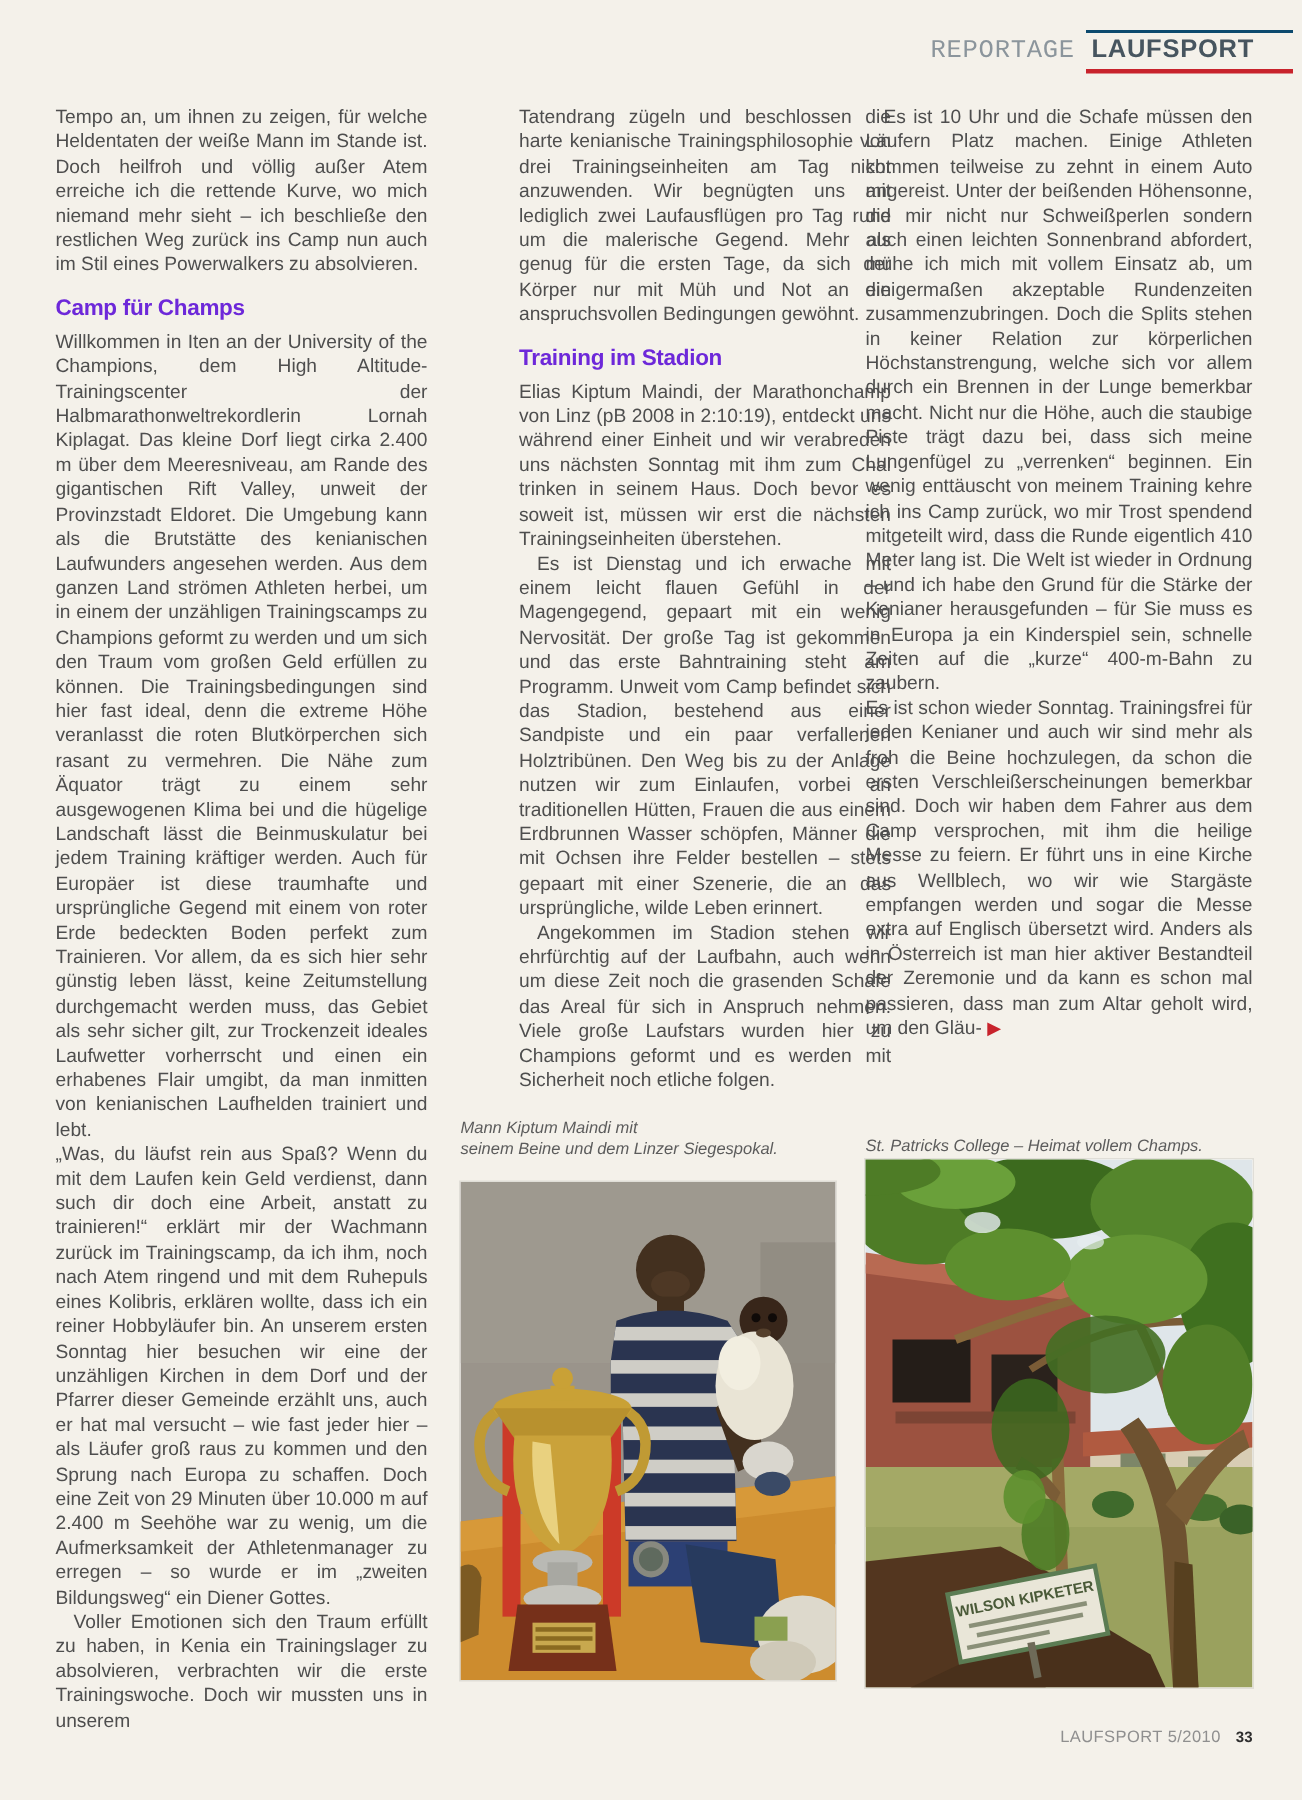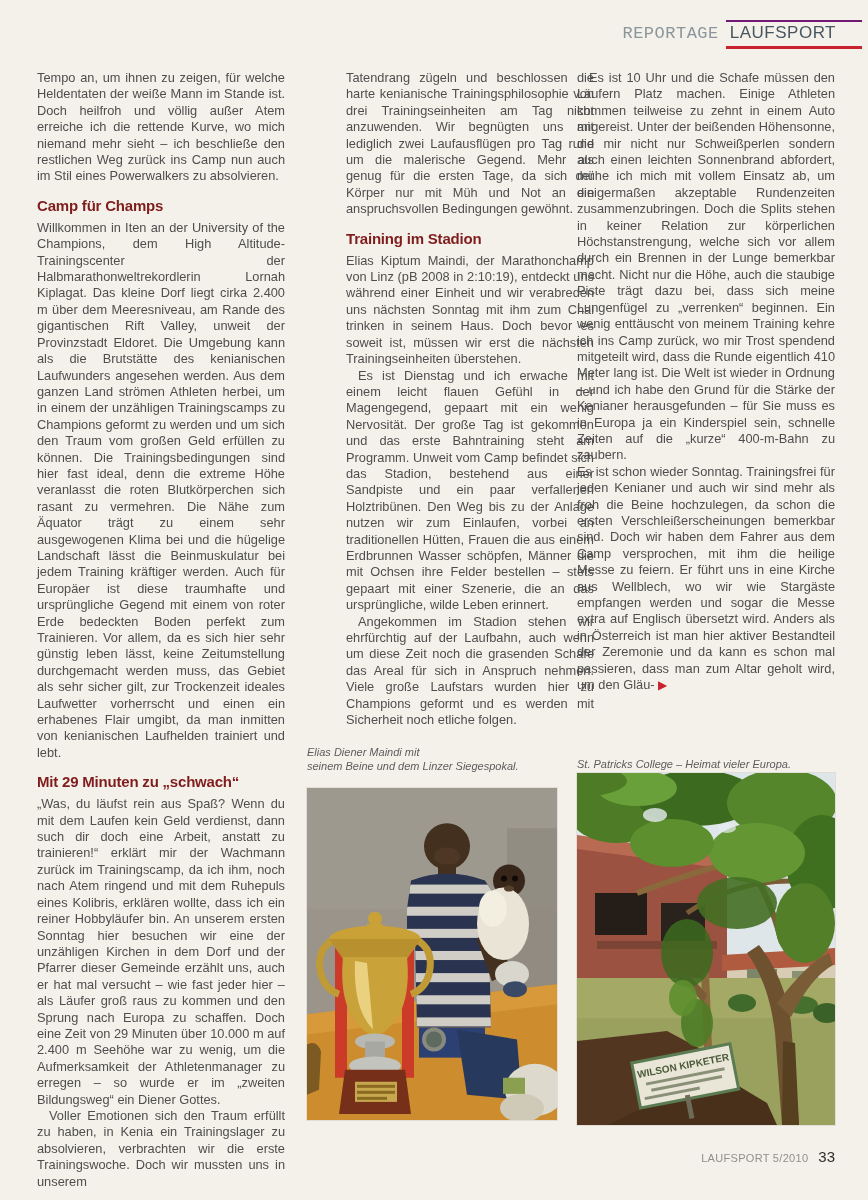--- a/index.html
+++ b/index.html
@@ -15,38 +15,38 @@
     position:absolute;top:20px;right:6px;
     text-align:right;white-space:nowrap;
   }
   .kicker{
     font-size:17px;color:#8b959c;letter-spacing:0.5px;
     margin-right:7px;
     font-family:Liberation Mono, monospace;
   }
   .brand{
     display:inline-block;
-    font-size:17px;font-weight:400;color:#47555f;letter-spacing:0.5px;
-    border-top:2px solid #701a75;
+    font-size:17px;font-weight:700;color:#47555f;letter-spacing:0.5px;
+    border-top:2px solid #0c4a6e;
     padding:1px 26px 3px 4px;
     border-bottom:3px solid #c8232c;
   }
   
   .col{
     position:absolute;top:70px;
     font-size:12.8px;line-height:16.4px;color:#4e4e4e;
     text-align:justify;
   }
   #col1{left:37px;width:248px;}
   #col2{left:307px;width:248px;margin-left:39px;}
   #col3{left:577px;width:258px;}
   .col p{margin:0;}
   .col p.indent{text-indent:12px;}
   h3.sect{
-    font-size:15px;line-height:18px;font-weight:700;color:#7f1d1d;
+    font-size:15px;line-height:18px;font-weight:700;color:#6d28d9;
     margin:12px 0 5px 0;text-align:left;letter-spacing:-0.2px;
   }
   .arrow{color:#c8232c;font-size:12px;letter-spacing:0;}
   
   .caption{
     position:absolute;
     font-style:italic;font-size:11px;line-height:14px;color:#5c5c5c;
     text-align:left;
   }
   #caption1{left:307px;top:745px;width:248px;}
@@ -59,55 +59,54 @@
   }
   #photo1{left:307px;top:788px;width:250px;height:332px;}
   #photo2{left:577px;top:773px;width:258px;height:352px;}
   .photo svg{display:block;width:100%;height:100%;}
   
   .footer{
     position:absolute;top:1148px;right:33px;
     text-align:right;white-space:nowrap;
   }
   .footer .mag{font-size:11px;color:#8f8f8f;margin-right:10px;letter-spacing:0.3px;}
-  .footer .pagenum{font-size:15px;font-weight:400;color:#2e2e2e;}
+  .footer .pagenum{font-size:10px;font-weight:700;color:#2e2e2e;}
 </style>
 </head>
 <body>
 
 <div class="page">
 
   <div class="header">
     <span class="kicker">REPORTAGE</span><span class="brand">LAUFSPORT</span>
   </div>
 
   <div class="col" id="col1">
     <p>Tempo an, um ihnen zu zeigen, für welche Heldentaten der weiße Mann im Stande ist. Doch heilfroh und völlig außer Atem erreiche ich die rettende Kurve, wo mich niemand mehr sieht – ich beschließe den restlichen Weg zurück ins Camp nun auch im Stil eines Powerwalkers zu absolvieren.</p>
     <h3 class="sect">Camp für Champs</h3>
     <p>Willkommen in Iten an der University of the Champions, dem High Altitude-Trainingscenter der Halbmarathonweltrekordlerin Lornah Kiplagat. Das kleine Dorf liegt cirka 2.400 m über dem Meeresniveau, am Rande des gigantischen Rift Valley, unweit der Provinzstadt Eldoret. Die Umgebung kann als die Brutstätte des kenianischen Laufwunders angesehen werden. Aus dem ganzen Land strömen Athleten herbei, um in einem der unzähligen Trainingscamps zu Champions geformt zu werden und um sich den Traum vom großen Geld erfüllen zu können. Die Trainingsbedingungen sind hier fast ideal, denn die extreme Höhe veranlasst die roten Blutkörperchen sich rasant zu vermehren. Die Nähe zum Äquator trägt zu einem sehr ausgewogenen Klima bei und die hügelige Landschaft lässt die Beinmuskulatur bei jedem Training kräftiger werden. Auch für Europäer ist diese traumhafte und ursprüngliche Gegend mit einem von roter Erde bedeckten Boden perfekt zum Trainieren. Vor allem, da es sich hier sehr günstig leben lässt, keine Zeitumstellung durchgemacht werden muss, das Gebiet als sehr sicher gilt, zur Trockenzeit ideales Laufwetter vorherrscht und einen ein erhabenes Flair umgibt, da man inmitten von kenianischen Laufhelden trainiert und lebt.</p>
-    <h3 class="sect">Mit 29 Minuten zu „schwach“</h3>
     <p>„Was, du läufst rein aus Spaß? Wenn du mit dem Laufen kein Geld verdienst, dann such dir doch eine Arbeit, anstatt zu trainieren!“ erklärt mir der Wachmann zurück im Trainingscamp, da ich ihm, noch nach Atem ringend und mit dem Ruhepuls eines Kolibris, erklären wollte, dass ich ein reiner Hobbyläufer bin. An unserem ersten Sonntag hier besuchen wir eine der unzähligen Kirchen in dem Dorf und der Pfarrer dieser Gemeinde erzählt uns, auch er hat mal versucht – wie fast jeder hier – als Läufer groß raus zu kommen und den Sprung nach Europa zu schaffen. Doch eine Zeit von 29 Minuten über 10.000 m auf 2.400 m Seehöhe war zu wenig, um die Aufmerksamkeit der Athletenmanager zu erregen – so wurde er im „zweiten Bildungsweg“ ein Diener Gottes.</p>
     <p class="indent">Voller Emotionen sich den Traum erfüllt zu haben, in Kenia ein Trainingslager zu absolvieren, verbrachten wir die erste Trainingswoche. Doch wir mussten uns in unserem</p>
   </div>
 
   <div class="col" id="col2">
     <p>Tatendrang zügeln und beschlossen die harte kenianische Trainingsphilosophie von drei Trainingseinheiten am Tag nicht anzuwenden. Wir begnügten uns mit lediglich zwei Laufausflügen pro Tag rund um die malerische Gegend. Mehr als genug für die ersten Tage, da sich der Körper nur mit Müh und Not an die anspruchsvollen Bedingungen gewöhnt.</p>
     <h3 class="sect">Training im Stadion</h3>
     <p>Elias Kiptum Maindi, der Marathonchamp von Linz (pB 2008 in 2:10:19), entdeckt uns während einer Einheit und wir verabreden uns nächsten Sonntag mit ihm zum Chai trinken in seinem Haus. Doch bevor es soweit ist, müssen wir erst die nächsten Trainingseinheiten überstehen.</p>
     <p class="indent">Es ist Dienstag und ich erwache mit einem leicht flauen Gefühl in der Magengegend, gepaart mit ein wenig Nervosität. Der große Tag ist gekommen und das erste Bahntraining steht am Programm. Unweit vom Camp befindet sich das Stadion, bestehend aus einer Sandpiste und ein paar verfallenen Holztribünen. Den Weg bis zu der Anlage nutzen wir zum Einlaufen, vorbei an traditionellen Hütten, Frauen die aus einem Erdbrunnen Wasser schöpfen, Männer die mit Ochsen ihre Felder bestellen – stets gepaart mit einer Szenerie, die an das ursprüngliche, wilde Leben erinnert.</p>
     <p class="indent">Angekommen im Stadion stehen wir ehrfürchtig auf der Laufbahn, auch wenn um diese Zeit noch die grasenden Schafe das Areal für sich in Anspruch nehmen. Viele große Laufstars wurden hier zu Champions geformt und es werden mit Sicherheit noch etliche folgen.</p>
   </div>
 
   <div class="col" id="col3">
     <p class="indent">Es ist 10 Uhr und die Schafe müssen den Läufern Platz machen. Einige Athleten kommen teilweise zu zehnt in einem Auto angereist. Unter der beißenden Höhensonne, die mir nicht nur Schweißperlen sondern auch einen leichten Sonnenbrand abfordert, mühe ich mich mit vollem Einsatz ab, um einigermaßen akzeptable Rundenzeiten zusammenzubringen. Doch die Splits stehen in keiner Relation zur körperlichen Höchstanstrengung, welche sich vor allem durch ein Brennen in der Lunge bemerkbar macht. Nicht nur die Höhe, auch die staubige Piste trägt dazu bei, dass sich meine Lungenfügel zu „verrenken“ beginnen. Ein wenig enttäuscht von meinem Training kehre ich ins Camp zurück, wo mir Trost spendend mitgeteilt wird, dass die Runde eigentlich 410 Meter lang ist. Die Welt ist wieder in Ordnung – und ich habe den Grund für die Stärke der Kenianer herausgefunden – für Sie muss es in Europa ja ein Kinderspiel sein, schnelle Zeiten auf die „kurze“ 400-m-Bahn zu zaubern.</p>
     <p><span>Es ist schon wieder Sonntag. Trainingsfrei für jeden Kenianer und auch wir sind mehr als froh die Beine hochzulegen, da schon die ersten Verschleißerscheinungen bemerkbar sind. Doch wir haben dem Fahrer aus dem Camp versprochen, mit ihm die heilige Messe zu feiern. Er führt uns in eine Kirche aus Wellblech, wo wir wie Stargäste empfangen werden und sogar die Messe extra auf Englisch übersetzt wird. Anders als in Österreich ist man hier aktiver Bestandteil der Zeremonie und da kann es schon mal passieren, dass man zum Altar geholt wird, um den Gläu-</span> <span class="arrow">▶</span></p>
   </div>
 
   <div class="caption" id="caption1">
-    <div>Elias Diener Maindi mit</div>
+    <div>Mann Kiptum Maindi mit</div>
     <div>seinem Beine und dem Linzer Siegespokal.</div>
   </div>
 
   <div class="photo" id="photo1">
     <svg viewBox="0 0 250 330" preserveAspectRatio="none">
 
       <rect x="0" y="0" width="250" height="330" fill="#9a948b"></rect>
       <rect x="0" y="0" width="250" height="120" fill="#a29c93" opacity="0.6"></rect>
       <rect x="200" y="40" width="50" height="200" fill="#8d877e" opacity="0.7"></rect>
 
@@ -177,21 +176,21 @@
 
       <path d="M0,255 Q10,250 14,262 L12,300 L0,305 Z" fill="#7d5a22"></path>
 
       <ellipse cx="228" cy="300" rx="30" ry="26" fill="#ddd9cc"></ellipse>
       <ellipse cx="215" cy="318" rx="22" ry="14" fill="#cfc9b8"></ellipse>
       <rect x="196" y="288" width="22" height="16" fill="#8aa050"></rect>
     </svg>
   </div>
 
   <div class="caption" id="caption2">
-    <div>St. Patricks College – Heimat vieler Europa.</div>
+    <div>St. Patricks College – Heimat vollem Champs.</div>
   </div>
 
   <div class="photo" id="photo2">
     <svg viewBox="0 0 258 352" preserveAspectRatio="none">
 
       <rect x="0" y="0" width="258" height="220" fill="#dfe6ea"></rect>
 
       <polygon points="0,70 150,90 150,210 0,205" fill="#9c5240"></polygon>
       <polygon points="0,62 150,84 150,96 0,76" fill="#b86a52"></polygon>
       <rect x="18" y="120" width="52" height="42" fill="#241d18"></rect>

